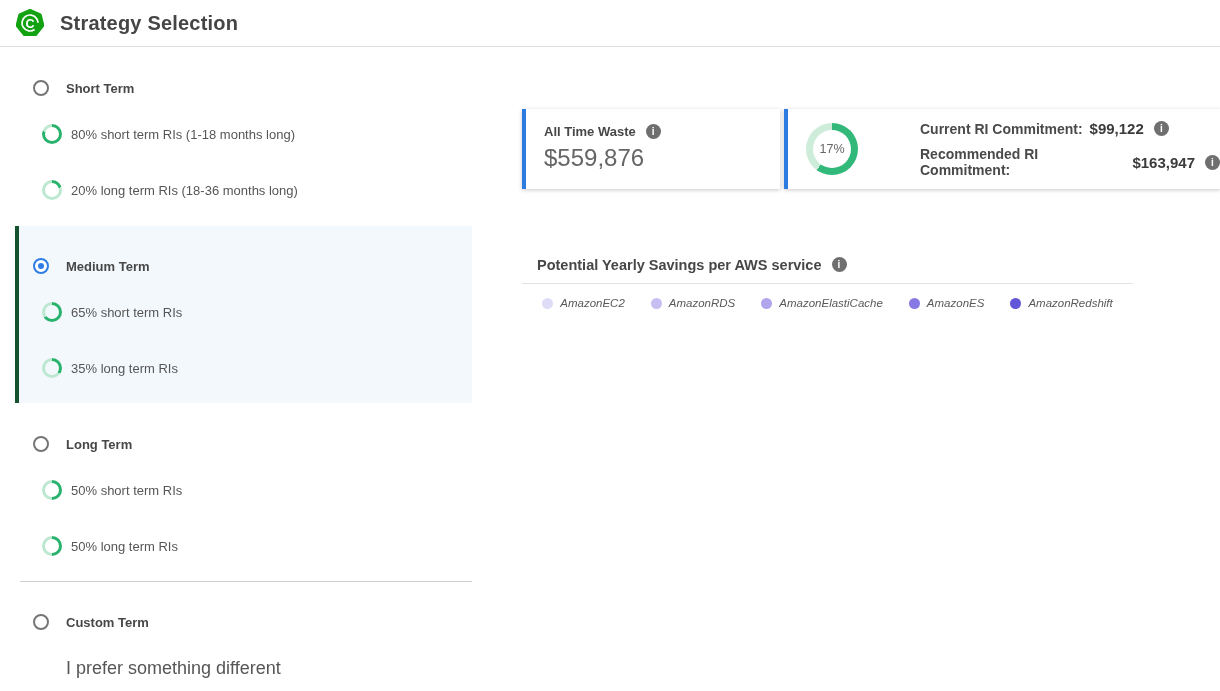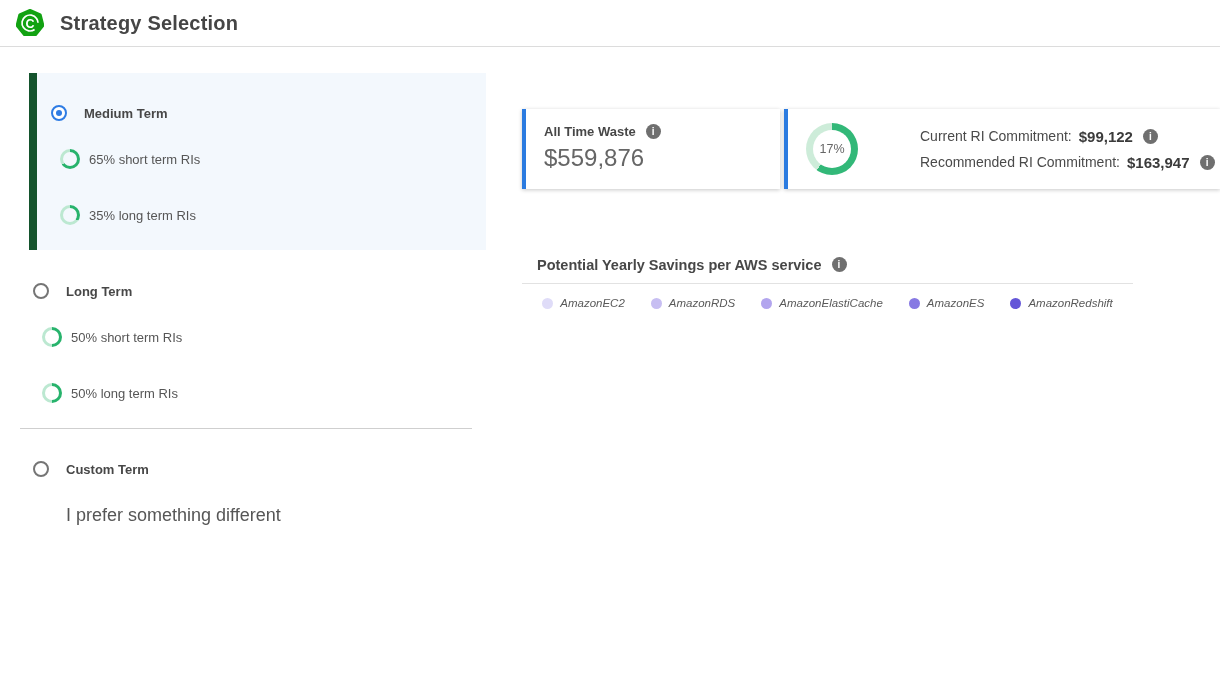--- a/index.html
+++ b/index.html
@@ -20,21 +20,21 @@
   .section-header { height:16px; display:flex; align-items:center; padding-left:33px; margin-bottom:28px; }
   .section-label { font-size:13px; font-weight:bold; color:#474747; margin-left:17px; }
   .radio { width:16px; height:16px; border:2px solid #757575; border-radius:50%; position:relative; flex:0 0 auto; cursor:pointer; background:#fff; }
   .section.selected .radio { border-color:#2e7ce4; }
   .section.selected .radio::after { content:""; position:absolute; left:3px; top:3px; width:6px; height:6px; border-radius:50%; background:#2e7ce4; }
   .sub-item { height:20px; display:flex; align-items:center; padding-left:42px; margin-bottom:36px; }
   .sub-item:last-child { margin-bottom:0; }
   .sub-label { font-size:13px; color:#565656; margin-left:9px; }
   .ring { width:20px; height:20px; border-radius:50%; position:relative; flex:0 0 auto; }
   .ring::after { content:""; position:absolute; inset:3px; border-radius:50%; background:#fff; }
-  .section.selected { margin-left:29px; width:457px; border-left:8px solid #14532d; background:#f3f8fd; padding:32px 0 25px; margin-top:26px; }
+  .section.selected { margin-left:15px; width:457px; border-left:4px solid #14532d; background:#f3f8fd; padding:32px 0 25px; margin-top:26px; }
   .section.selected .section-header { padding-left:14px; }
   .section.selected .sub-item { padding-left:23px; }
   .section.selected .ring::after { background:#f3f8fd; }
   .sidebar-divider { width:452px; margin:25px 0 0 20px; border-top:1px solid #cfcfcf; }
   .custom-note { font-size:18px; color:#565656; padding-left:66px; margin-top:18px; height:20px; display:flex; align-items:center; }
 
   
   .main { position:absolute; left:522px; top:47px; right:0; }
   .cards-row { display:flex; margin-top:62px; gap:4px; }
   .card { background:#fff; border-left:4px solid #2b7be0; box-shadow:0 1px 4px rgba(0,0,0,.22); height:80px; }
@@ -44,21 +44,21 @@
   .card-label { font-size:13px; font-weight:bold; color:#474747; }
   .card-value { font-size:24px; color:#666; margin-top:5px; }
   .info-icon { width:15px; height:15px; border-radius:50%; background:#6f6f6f; color:#fff; font-size:10px; font-weight:bold;
     display:inline-flex; align-items:center; justify-content:center; margin-left:10px; flex:0 0 auto; }
   .ring60 { width:52px; height:52px; border-radius:50%; position:relative; flex:0 0 auto;
     background:conic-gradient(#32b878 0 60%, #cdecd9 0); display:flex; align-items:center; justify-content:center; }
   .ring60::before { content:""; position:absolute; inset:7px; border-radius:50%; background:#fff; }
   .ring60-label { position:relative; font-size:12.5px; color:#666; }
   .commit-rows { margin-left:62px; display:flex; flex-direction:column; gap:9px; }
   .commit-row { display:flex; align-items:center; }
-  .commit-label { font-size:14px; font-weight:400; color:#4a4a4a;text-align:center; }
+  .commit-label { font-size:14px; font-weight:700; color:#4a4a4a; }
   .commit-value { font-size:15px; font-weight:bold; color:#3b3b3b; margin-left:7px; }
 
   
   .chart-block { width:611px; margin-top:66px; }
   .chart-title-row { display:flex; align-items:center; padding-left:15px; height:19px; }
   .chart-title { font-size:14.5px; font-weight:600; color:#474747; }
   .chart-divider { border-top:1px solid #e2e2e2; margin-top:9px; }
   .legend { display:flex; justify-content:center; align-items:center; margin-top:13px; gap:26px;font-style:italic; }
   .legend-item { display:flex; align-items:center; }
   .legend-dot { width:11px; height:11px; border-radius:50%; flex:0 0 auto; }
@@ -75,20 +75,34 @@
 <div class="header">
   <svg class="logo" viewBox="0 0 28 28">
     <path d="M14 1.5 L24.2 5.9 L26.9 16.5 L19.6 25.6 L8.4 25.6 L1.1 16.5 L3.8 5.9 Z" fill="#12a212" stroke="#12a212" stroke-width="3" stroke-linejoin="round"></path>
     <circle cx="14" cy="14" r="8" fill="none" stroke="#ffffff" stroke-width="1.7" stroke-dasharray="42 9" transform="rotate(55 14 14)"></circle>
     <text x="14" y="18.6" text-anchor="middle" font-size="12.5" font-weight="bold" font-family="Liberation Sans, sans-serif" fill="#ffffff">C</text>
   </svg>
   <div class="page-title">Strategy Selection</div>
 </div>
 
 <div class="sidebar" id="sidebar">
+    <div class="section sec-short-term">
+      <div class="section-header">
+        <span class="radio"></span>
+        <span class="section-label">Short Term</span>
+      </div>
+      <div class="sub-item">
+        <span class="ring" style="background: conic-gradient(rgb(39, 179, 108) 0deg, rgb(39, 179, 108) 80%, rgb(188, 232, 209) 0deg);"></span>
+        <span class="sub-label">80% short term RIs (1-18 months long)</span>
+      </div>
+      <div class="sub-item">
+        <span class="ring" style="background: conic-gradient(rgb(39, 179, 108) 0deg, rgb(39, 179, 108) 20%, rgb(188, 232, 209) 0deg);"></span>
+        <span class="sub-label">20% long term RIs (18-36 months long)</span>
+      </div>
+    </div>
     <div class="section sec-medium-term selected">
       <div class="section-header">
         <span class="radio"></span>
         <span class="section-label">Medium Term</span>
       </div>
       <div class="sub-item">
         <span class="ring" style="background: conic-gradient(rgb(39, 179, 108) 0deg, rgb(39, 179, 108) 65%, rgb(188, 232, 209) 0deg);"></span>
         <span class="sub-label">65% short term RIs</span>
       </div>
       <div class="sub-item">

